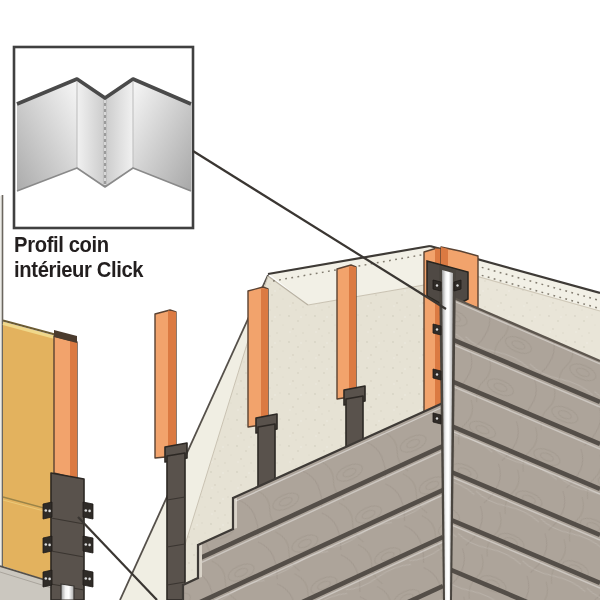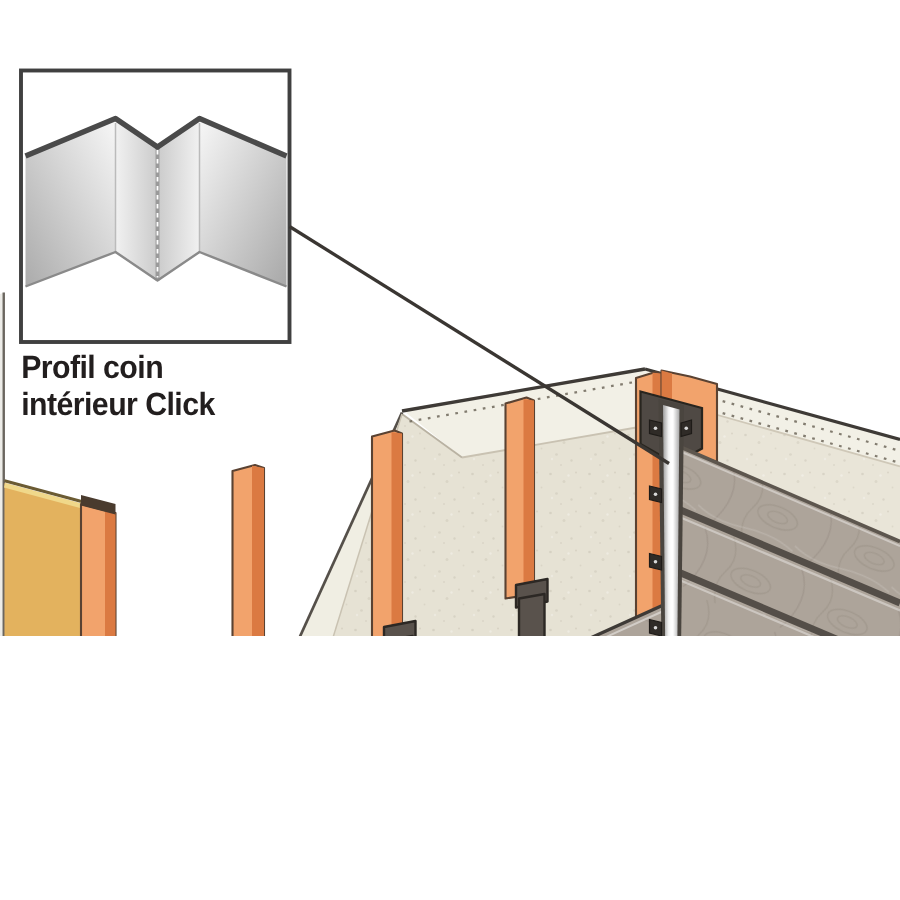--- a/index.html
+++ b/index.html
@@ -1,16 +1,16 @@
 <!DOCTYPE html>
 <html style="--background: #FFFFFF; --text: #221E1E; --outline: #3E3A36; --leader: #3A3632; --callout-border: #404040; --metal-light: #F4F4F4; --metal-mid: #C9C9C9; --orange-light: #F2A36C; --orange-dark: #DB7A42; --batten-outline: #5A4232; --profile-dark: #59524C; --clip-dark: #2F2B27; --channel-silver: #F5F5F5; --yellow-panel: #E3B25E; --yellow-highlight: #F0D88A; --sill-gray: #CBC7BF; --wall-face: #E6E2D4; --wall-strip: #F2F0E6; --wall-cut: #F0EEE3; --right-wall: #E9E5D8; --plank: #ADA49A; --groove: #544E48;"><head>
 <meta charset="utf-8">
 <style>
   html,body{margin:0;padding:0;background:#fff;}
-  .stage{position:relative;width:600px;height:424px;background:var(--background,#fff);overflow:hidden;
+  .stage{position:relative;width:600px;height:600px;background:var(--background,#fff);overflow:hidden;
          font-family:"Liberation Sans",sans-serif;}
   svg{position:absolute;inset:0;display:block;}
   
   .c-orangeL{fill:var(--orange-light,#F2A36C);}
   .c-orangeD{fill:var(--orange-dark,#DB7A42);}
   .s-batten{stroke:var(--batten-outline,#5A4232);stroke-width:1.4;stroke-linejoin:round;}
   .c-profile{fill:var(--profile-dark,#59524C);stroke:#2c2824;stroke-width:1.6;stroke-linejoin:round;}
   .c-clip{fill:var(--clip-dark,#2F2B27);stroke:#1e1b18;stroke-width:.8;}
   .c-wallface{fill:var(--wall-face,#E6E2D4);}
   .c-wallstrip{fill:var(--wall-strip,#F2F0E6);}

